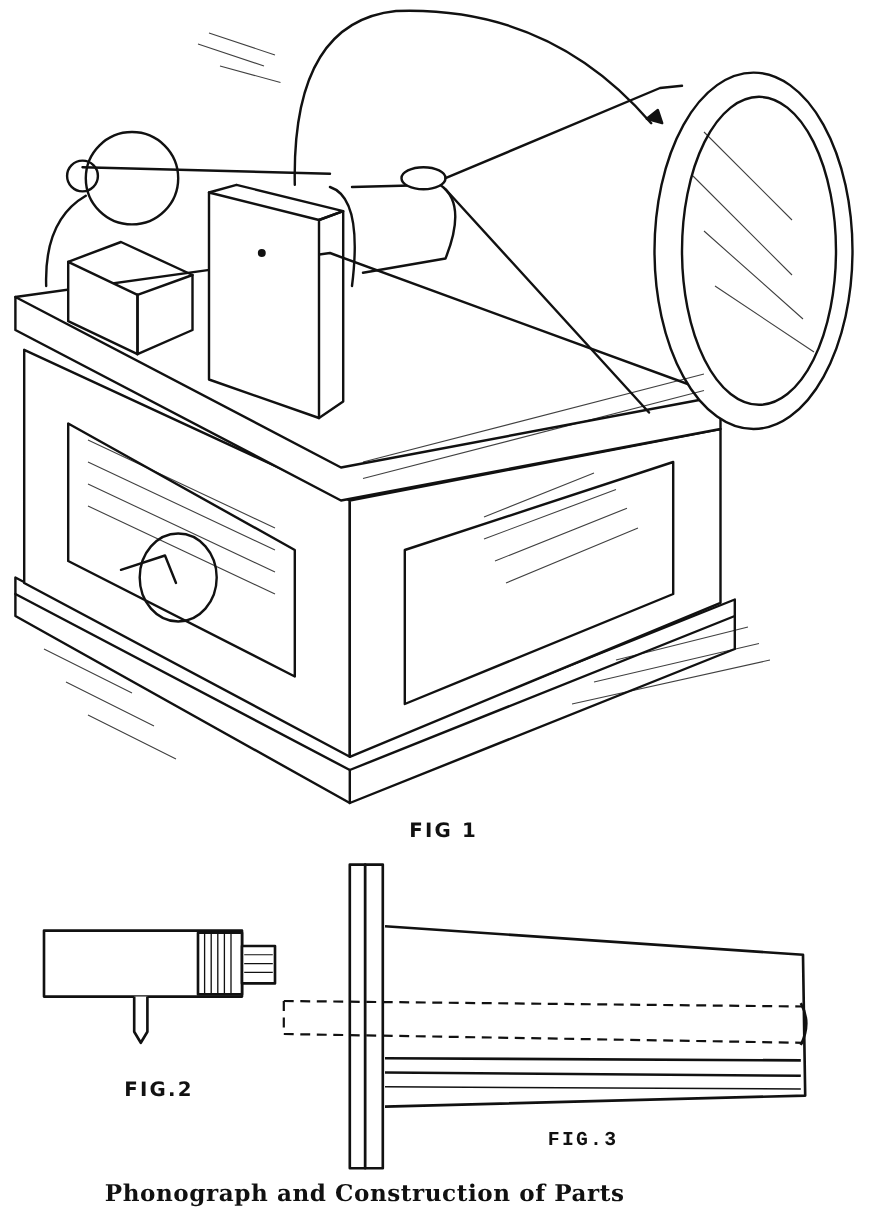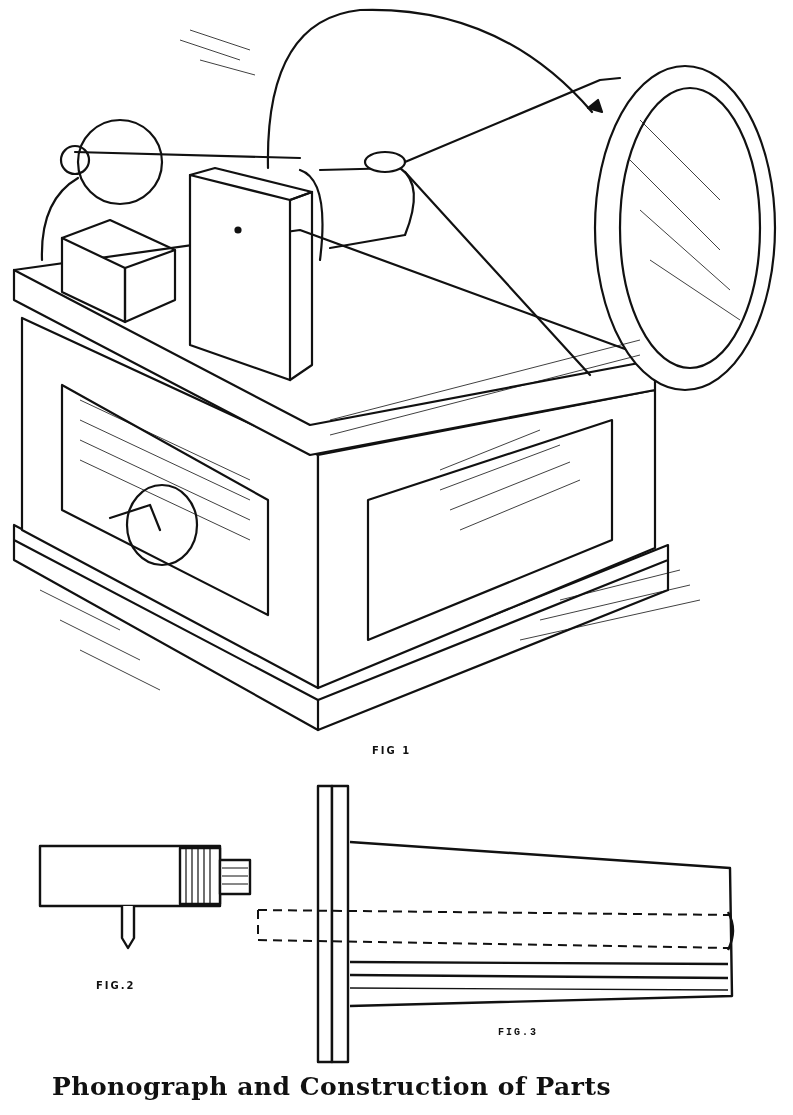--- a/index.html
+++ b/index.html
@@ -1,20 +1,20 @@
 <!DOCTYPE html>
 <html><head>
 <meta charset="utf-8">
 <style>
   html, body { margin: 0; padding: 0; background: #ffffff; }
   body { width: 793px; height: 1115px; position: relative; overflow: hidden; font-family: "DejaVu Serif", serif; color: #111; }
   .plate { position: absolute; left: 0; top: 0; width: 793px; height: 1115px; }
   svg { position: absolute; left: 0; top: 0; }
-  .figlabel { position: absolute; font-family: "DejaVu Sans", sans-serif; font-weight: bold; font-size: 10px; letter-spacing: 2px; color: #111; }
-  .caption { position: absolute; left: 0; width: 663px; top: 1072px; text-align: center; font-family: "DejaVu Serif", serif; font-weight: bold; font-size: 25px; letter-spacing: 0.5px; color: #111; }
+  .figlabel { position: absolute; font-family: "DejaVu Sans", sans-serif; font-weight: bold; font-size: 18px; letter-spacing: 2px; color: #111; }
+  .caption { position: absolute; left: 0; width: 663px; top: 1072px; text-align: center; font-family: "DejaVu Serif", serif; font-weight: bold; font-size: 21px; letter-spacing: 0.5px; color: #111; }
 </style>
 </head>
 <body>
 
 <div class="plate">
 
   <svg width="793" height="740" viewBox="0 0 793 740">
     <g stroke="#111" stroke-width="2.2" fill="none" stroke-linejoin="round" stroke-linecap="round">
 
       <path d="M14 540 L 318 700 L 668 560 L 668 545 L 318 685 L 14 525 Z" fill="#fff"></path>
@@ -100,17 +100,17 @@
       <g stroke-dasharray="9 6" stroke-width="2">
         <path d="M258 910 L 730 915"></path>
         <path d="M258 940 L 730 948"></path>
         <path d="M258 910 L 258 940"></path>
       </g>
       <path d="M728 912 Q 738 930 728 950"></path>
     </g>
   </svg>
 
   <div class="figlabel" style="left:372px; top:745px;">FIG 1</div>
-  <div class="figlabel" style="left:96px; top:980px;">FIG.2</div>
+  <div class="figlabel" style="left:113px; top:980px;">FIG.2</div>
   <div class="figlabel" style="left:498px; top:1027px;font-family:Liberation Mono, monospace;">FIG.3</div>
 
   <div class="caption">Phonograph and Construction of Parts</div>
 </div>
 
 </body></html>

